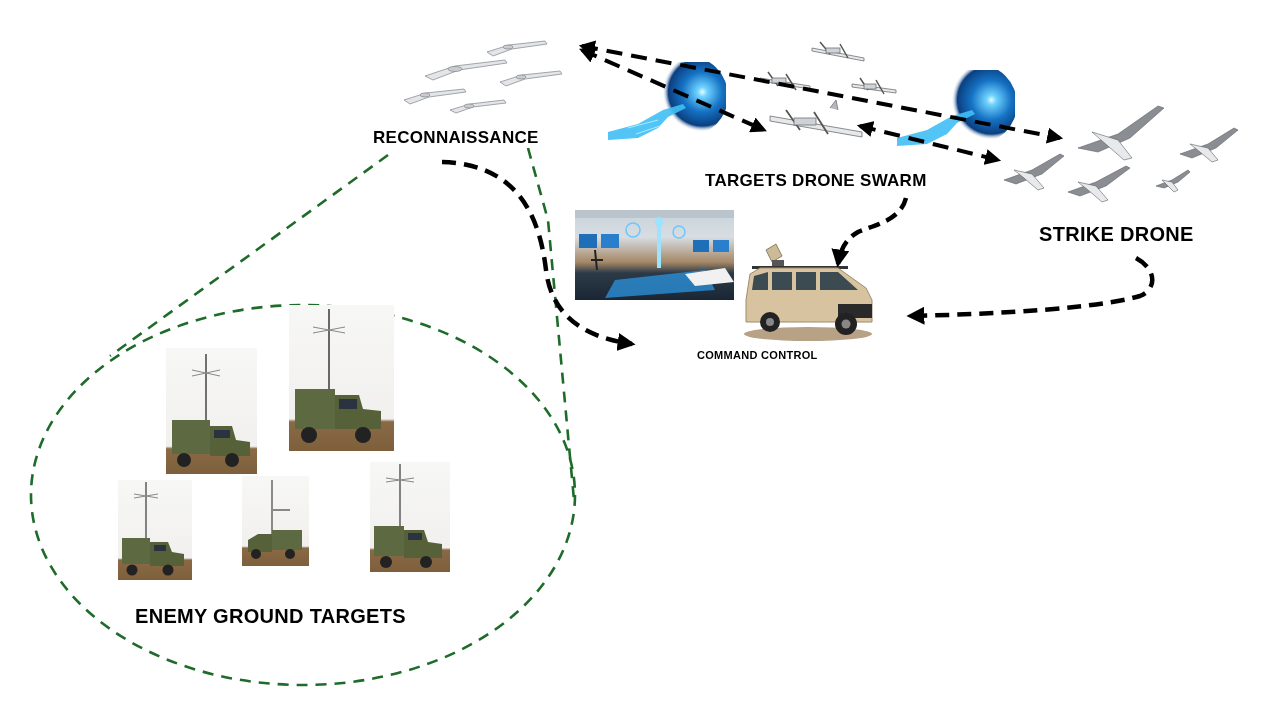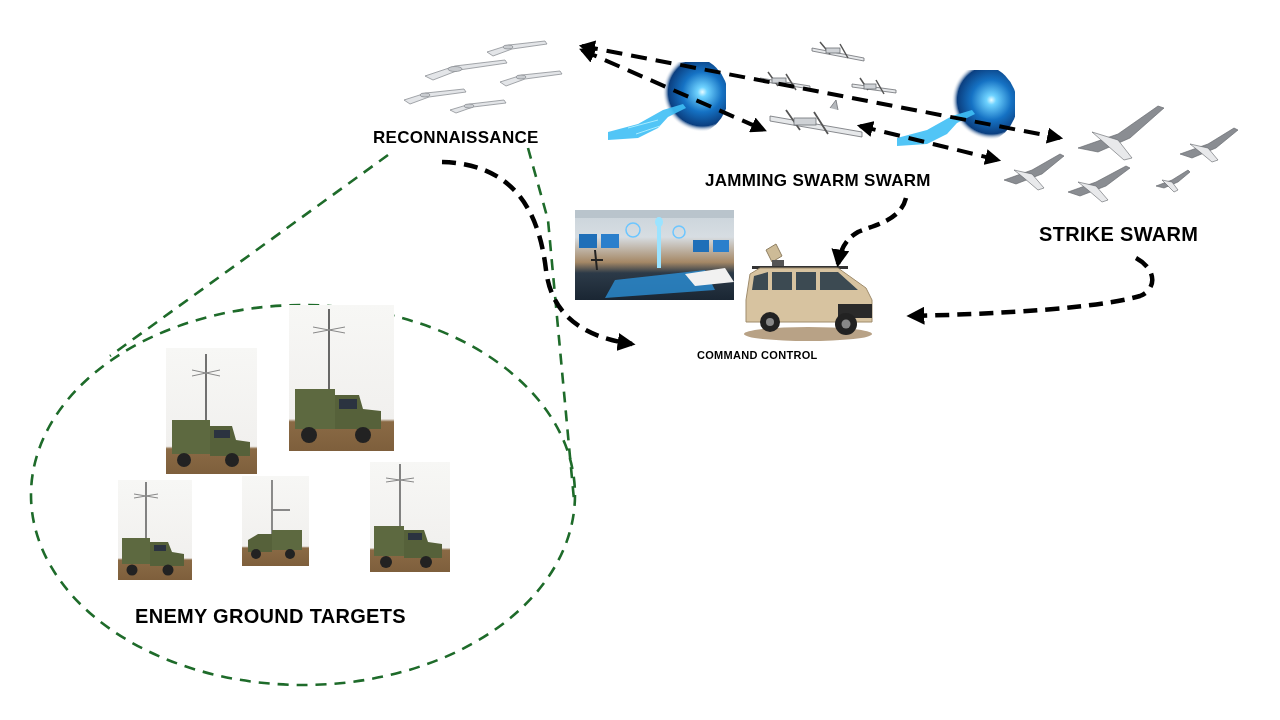--- a/index.html
+++ b/index.html
@@ -224,18 +224,18 @@
     </defs>
     <path d="M 582 46 L 1060 138" fill="none" stroke="#000" stroke-width="4" stroke-dasharray="16 9" marker-start="url(#ah)" marker-end="url(#ah)"></path>
     <path d="M 582 50 L 764 130" fill="none" stroke="#000" stroke-width="4" stroke-dasharray="16 9" marker-start="url(#ah)" marker-end="url(#ah)"></path>
     <path d="M 860 126 L 998 160" fill="none" stroke="#000" stroke-width="4" stroke-dasharray="16 9" marker-start="url(#ah)" marker-end="url(#ah)"></path>
     <path d="M 442 162 C 520 164 540 220 546 270 C 552 320 590 338 632 344" fill="none" stroke="#000" stroke-width="4.5" stroke-dasharray="14 8" marker-end="url(#ah)"></path>
     <path d="M 906 198 C 900 222 870 226 858 232 C 844 240 840 252 838 264" fill="none" stroke="#000" stroke-width="4.5" stroke-dasharray="12 7" marker-end="url(#ah)"></path>
     <path d="M 1136 258 C 1158 270 1156 290 1140 296 C 1100 308 1000 314 910 316" fill="none" stroke="#000" stroke-width="4.5" stroke-dasharray="14 8" marker-end="url(#ah)"></path>
   </svg>
 
   <div class="label" style="left:373px;top:128px;font-size:17px;">RECONNAISSANCE</div>
-  <div class="label" style="left:705px;top:171px;font-size:17px;">JAMMING SWARM SWARM</div>
-  <div class="label" style="left:1039px;top:223px;font-size:20px;">STRIKE SWARM</div>
+  <div class="label" style="left:705px;top:171px;font-size:17px;">TARGETS DRONE SWARM</div>
+  <div class="label" style="left:1039px;top:223px;font-size:20px;">STRIKE DRONE</div>
   <div class="label" style="left:697px;top:349px;font-size:11px;">COMMAND CONTROL</div>
   <div class="label" style="left:135px;top:605px;font-size:20px;">ENEMY GROUND TARGETS</div>
 
 </div>
 
 </body></html>

